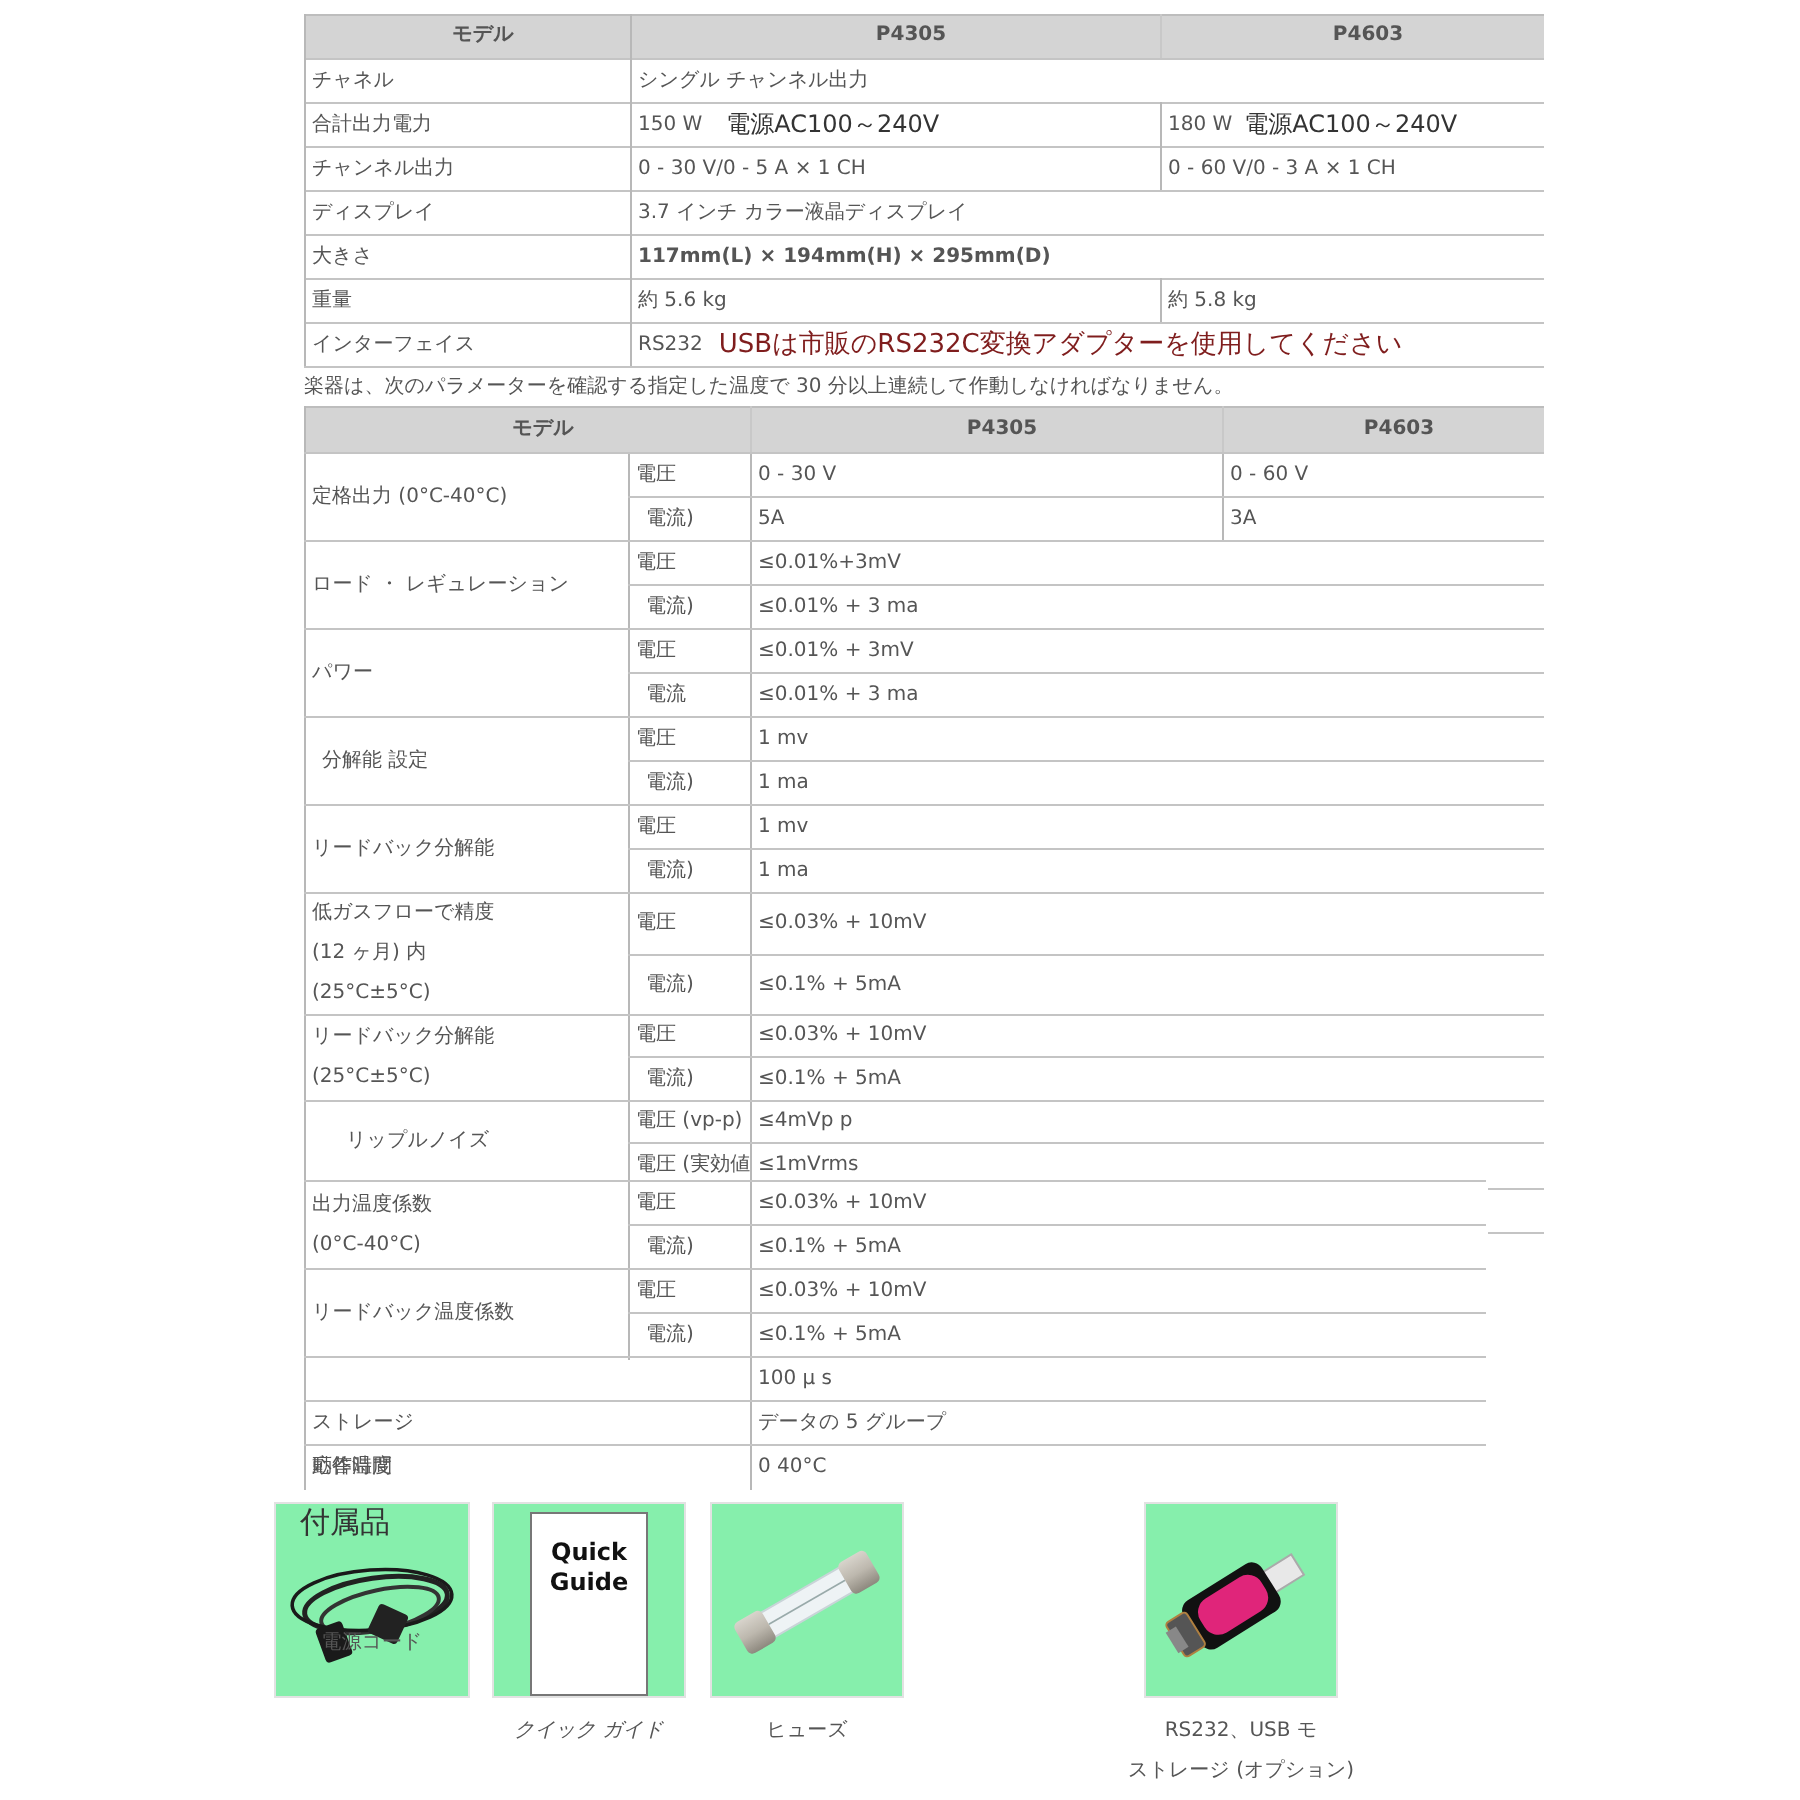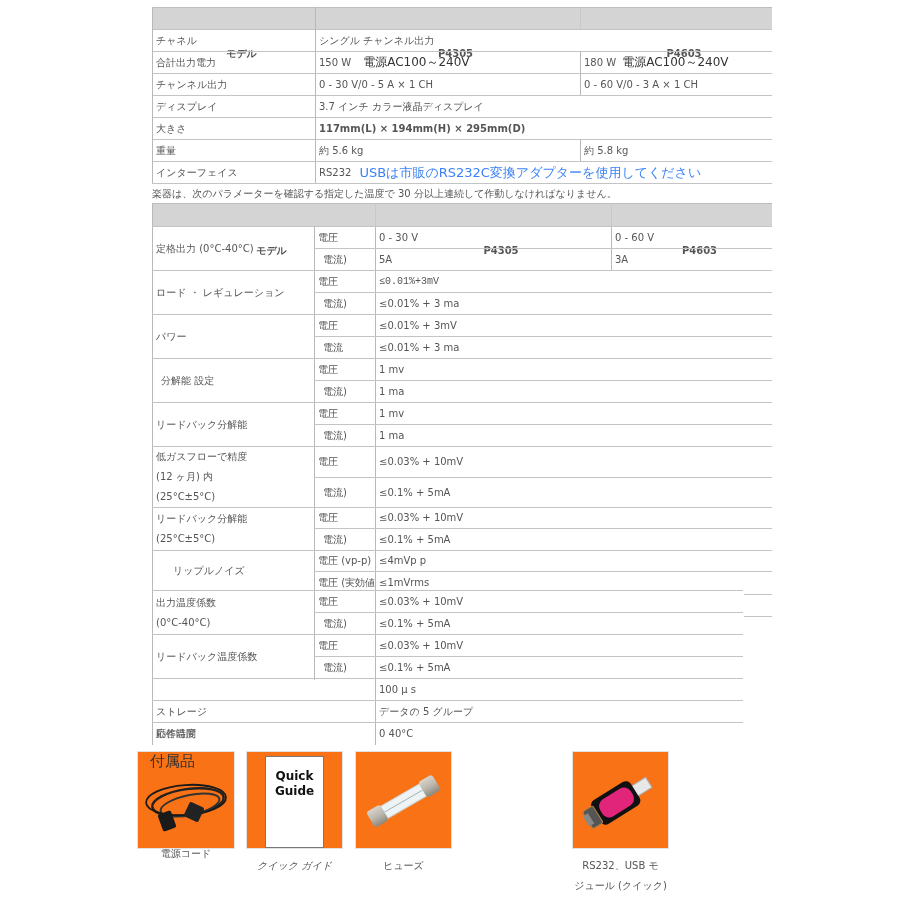--- a/index.html
+++ b/index.html
@@ -2,28 +2,28 @@
 <html><head>
 <meta charset="utf-8">
 <style>
   html, body { margin:0; padding:0; background:#ffffff; }
   body { width:900px; height:900px; position:relative; overflow:hidden;
          font-family:"DejaVu Sans","Liberation Sans",sans-serif; color:#444; }
   .abs { position:absolute; box-sizing:border-box; }
   .hdr { background:#d4d4d4; }
   .cell { position:absolute; box-sizing:border-box; font-size:10px; line-height:1.2;
           display:flex; align-items:center; padding-left:3px; color:#555; white-space:nowrap; }
-  .cell.center { justify-content:center; padding-left:16px; font-weight:bold; color:#555; font-size:10px;margin-top:36px; }
+  .cell.center { justify-content:center; padding-left:16px; font-weight:bold; color:#555; font-size:10px; }
   .hl { position:absolute; height:1px; background:#c4c4c4; }
   .vl { position:absolute; width:1px; background:#b8b8b8; }
   .big { font-size:14px; color:#333; font-family:"DejaVu Sans",sans-serif; }
   .note { font-size:10px; color:#555; }
   .multi { flex-direction:column; align-items:flex-start; justify-content:center; }
   .multi span { display:block; line-height:20px; }
-  .acc-box { position:absolute; border:1px solid #e2e2e2; background:#f97316; box-sizing:border-box; }
+  .acc-box { position:absolute; border:1px solid #e2e2e2; background:#86efac; box-sizing:border-box; }
   .acc-cap { position:absolute; font-size:10px; color:#555; text-align:center; line-height:20px; }
 </style>
 </head>
 <body>
 
 <div>
 
   <div class="abs hdr" style="left:152px;top:7px;width:620px;height:22px;"></div>
   <div class="cell center" style="left:152px;top:7px;width:163px;height:22px;">モデル</div>
   <div class="cell center" style="left:315px;top:7px;width:265px;height:22px;">P4305</div>
@@ -68,21 +68,21 @@
   <div class="cell" style="left:153px;top:118px;width:162px;height:21px;">大きさ</div>
   <div class="cell" style="left:316px;top:118px;width:456px;height:21px;font-weight:bold;">117mm(L) × 194mm(H) × 295mm(D)</div>
 
   <div class="cell" style="left:153px;top:140px;width:162px;height:21px;">重量</div>
   <div class="cell" style="left:316px;top:140px;width:264px;height:21px;">約 5.6 kg</div>
   <div class="cell" style="left:581px;top:140px;width:191px;height:21px;">約 5.8 kg</div>
 
   <div class="cell" style="left:153px;top:162px;width:162px;height:21px;">インターフェイス</div>
   <div class="cell" style="left:316px;top:162px;width:456px;height:21px;">
     <span>RS232</span>
-    <span class="big" style="margin-left:8px;font-size:13px;color:#3b82f6;">USBは市販のRS232C変換アダプターを使用してください</span>
+    <span class="big" style="margin-left:8px;font-size:13px;color:#7f1d1d;">USBは市販のRS232C変換アダプターを使用してください</span>
   </div>
 </div>
 
 <div class="abs note" style="left:152px;top:186px;width:620px;height:16px;line-height:16px;">楽器は、次のパラメーターを確認する指定した温度で 30 分以上連続して作動しなければなりません。</div>
 
 <div>
 
   <div class="abs hdr" style="left:152px;top:203px;width:620px;height:23px;"></div>
   <div class="cell center" style="left:152px;top:203px;width:223px;height:23px;">モデル</div>
   <div class="cell center" style="left:375px;top:203px;width:236px;height:23px;">P4305</div>
@@ -126,21 +126,21 @@
   <div class="cell" style="left:153px;top:227px;width:161px;height:43px;">定格出力 (0°C-40°C)</div>
   <div class="cell" style="left:315px;top:227px;width:60px;height:21px;">電圧</div>
   <div class="cell" style="left:376px;top:227px;width:235px;height:21px;">0 - 30 V</div>
   <div class="cell" style="left:612px;top:227px;width:160px;height:21px;">0 - 60 V</div>
   <div class="cell" style="left:315px;top:249px;width:60px;height:21px;padding-left:8px;">電流)</div>
   <div class="cell" style="left:376px;top:249px;width:235px;height:21px;">5A</div>
   <div class="cell" style="left:612px;top:249px;width:160px;height:21px;">3A</div>
 
   <div class="cell" style="left:153px;top:271px;width:161px;height:43px;">ロード ・ レギュレーション</div>
   <div class="cell" style="left:315px;top:271px;width:60px;height:21px;">電圧</div>
-  <div class="cell" style="left:376px;top:271px;width:396px;height:21px;font-family:Liberation Mono, monospace;">≤0.01%+3mV</div>
+  <div class="cell" style="left:376px;top:271px;width:396px;height:21px;">≤0.01%+3mV</div>
   <div class="cell" style="left:315px;top:293px;width:60px;height:21px;padding-left:8px;">電流)</div>
   <div class="cell" style="left:376px;top:293px;width:396px;height:21px;">≤0.01% + 3 ma</div>
 
   <div class="cell" style="left:153px;top:315px;width:161px;height:43px;">パワー</div>
   <div class="cell" style="left:315px;top:315px;width:60px;height:21px;">電圧</div>
   <div class="cell" style="left:376px;top:315px;width:396px;height:21px;">≤0.01% + 3mV</div>
   <div class="cell" style="left:315px;top:337px;width:60px;height:21px;padding-left:8px;">電流</div>
   <div class="cell" style="left:376px;top:337px;width:396px;height:21px;">≤0.01% + 3 ma</div>
 
   <div class="cell" style="left:153px;top:359px;width:161px;height:43px;padding-left:8px;">分解能 設定</div>
@@ -208,21 +208,21 @@
   <div class="acc-box" style="left:137px;top:751px;width:98px;height:98px;">
     <div class="abs" style="left:12px;top:0px;font-size:15px;color:#333;line-height:18px;">付属品</div>
     <svg class="abs" style="left:4px;top:20px;" width="90" height="70" viewBox="0 0 90 70">
       <ellipse cx="46" cy="30" rx="36" ry="13" fill="none" stroke="#222" stroke-width="2.5" transform="rotate(-8 46 30)"></ellipse>
       <ellipse cx="48" cy="33" rx="30" ry="10" fill="none" stroke="#333" stroke-width="2" transform="rotate(-12 48 33)"></ellipse>
       <ellipse cx="44" cy="28" rx="40" ry="15" fill="none" stroke="#1a1a1a" stroke-width="1.8" transform="rotate(-4 44 28)"></ellipse>
       <rect x="18" y="40" width="14" height="18" rx="2" fill="#1a1a1a" transform="rotate(-20 25 49)"></rect>
       <rect x="44" y="32" width="16" height="16" rx="2" fill="#222" transform="rotate(25 52 40)"></rect>
     </svg>
   </div>
-  <div class="acc-cap" style="left:137px;top:844px;width:98px;text-align:center;">電源コード</div>
+  <div class="acc-cap" style="left:137px;top:812px;width:98px;text-align:center;">電源コード</div>
 
   <div class="acc-box" style="left:246px;top:751px;width:97px;height:98px;">
     <div class="abs" style="left:18px;top:4px;width:59px;height:92px;border:1.5px solid #777;background:#fff;">
       <div style="text-align:center;font-weight:bold;font-size:12px;color:#111;margin-top:12px;line-height:15px;font-family:'DejaVu Sans',sans-serif;">
         <div>Quick</div>
         <div>Guide</div>
       </div>
     </div>
   </div>
   <div class="acc-cap" style="left:246px;top:856px;width:97px;font-style:italic;">クイック ガイド</div>
@@ -251,14 +251,14 @@
       <g transform="rotate(-32 42 42)">
         <rect x="56" y="34" width="20" height="12" fill="#e8e8e8" stroke="#aaa" stroke-width="1"></rect>
         <rect x="14" y="26" width="46" height="28" rx="6" fill="#111"></rect>
         <rect x="20" y="30" width="36" height="20" rx="8" fill="#e0257a"></rect>
         <rect x="4" y="30" width="12" height="20" rx="2" fill="#555" stroke="#b08040" stroke-width="1"></rect>
         <rect x="2" y="34" width="6" height="12" fill="#888"></rect>
       </g>
     </svg>
   </div>
   <div class="acc-cap" style="left:556px;top:856px;width:129px;">RS232、USB モ</div>
-  <div class="acc-cap" style="left:556px;top:876px;width:129px;">ジュール (クイック)</div>
+  <div class="acc-cap" style="left:556px;top:876px;width:129px;">ストレージ (オプション)</div>
 </div>
 
 </body></html>

